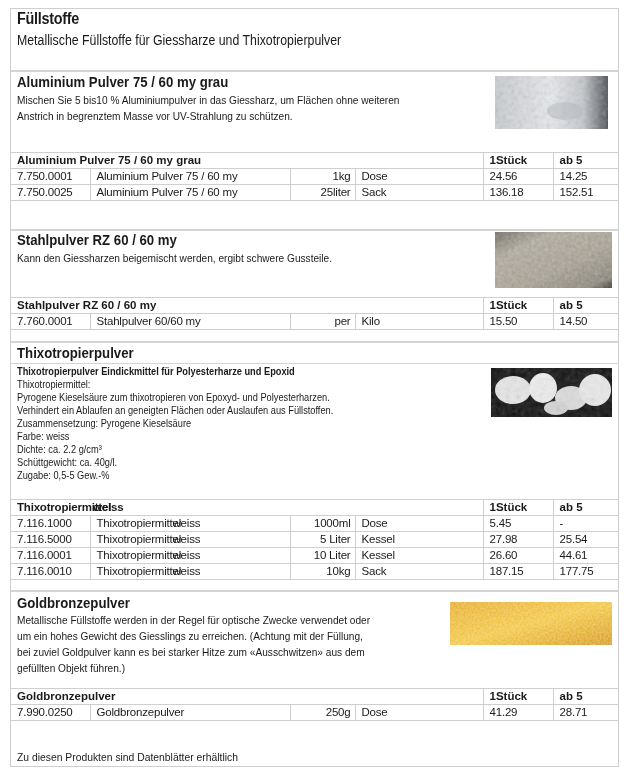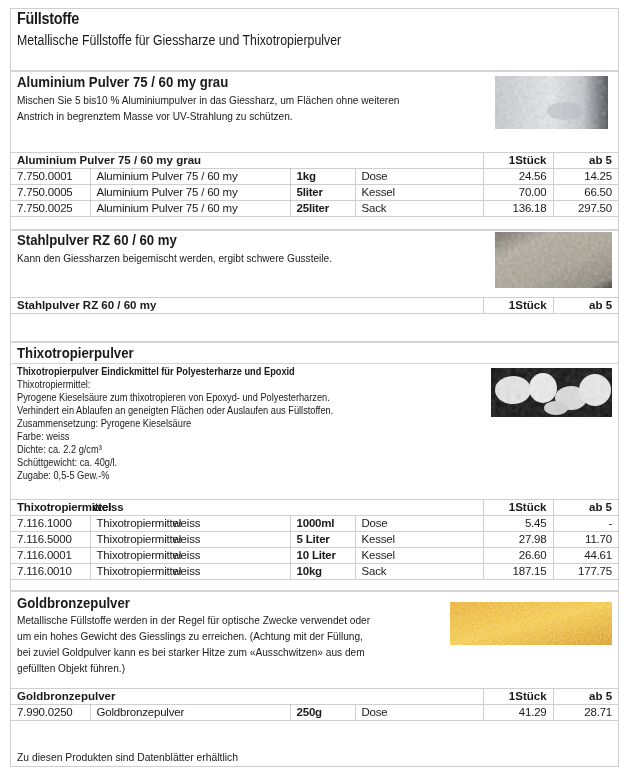--- a/index.html
+++ b/index.html
@@ -12,22 +12,22 @@
   .page-title { left: 17px; top: 10px; font-size: 16px; font-weight: bold; letter-spacing: -0.3px; transform: scaleX(0.9); transform-origin: left; }
   .page-sub { left: 17px; top: 32px; font-size: 14px; transform: scaleX(0.88); transform-origin: left; white-space: nowrap; }
   .sec-title { left: 17px; font-size: 15px; font-weight: bold; transform: scaleX(0.88); transform-origin: left; white-space: nowrap; }
   .sec-desc { left: 17px; font-size: 11.5px; line-height: 16px; transform: scaleX(0.88); transform-origin: left; white-space: nowrap; }
   .thixo-desc { left: 17px; font-size: 10.5px; line-height: 13px; transform: scaleX(0.88); transform-origin: left; white-space: nowrap; }
   .thixo-desc .bold { font-weight: bold; }
   .img { position: absolute; }
   table.prod { position: absolute; left: 11px; width: 607px; border-collapse: collapse; table-layout: fixed; font-size: 11.5px; }
   table.prod td, table.prod th { height: 15px; padding: 0 6px; border-bottom: 1px solid #cfcfcf; white-space: nowrap; overflow: hidden; line-height: 15px; }
   table.prod th { font-weight: bold; text-align: left; border-top: 1px solid #cfcfcf; }
-  table.prod th.c, table.prod td.c { text-align: right; }
-  table.prod td.r { padding-right: 4px; font-weight: bold; }
+  table.prod th.c, table.prod td.c { text-align: left; }
+  table.prod td.r { text-align: right; padding-right: 4px; }
   table.prod td + td, table.prod th.bl { border-left: 1px solid #cfcfcf; }
   table.prod td, table.prod th span { letter-spacing: -0.2px; }
   .note { position: absolute; left: 17px; top: 751px; font-size: 11.5px; transform: scaleX(0.9); transform-origin: left; white-space: nowrap; }
   .tw { display: inline-block; width: 76px; }
 </style>
 </head>
 <body>
 
 <div class="frame"></div>
 
@@ -79,34 +79,26 @@
   </tr>
   <tr>
     <td>7.750.0001</td>
     <td>Aluminium Pulver 75 / 60 my</td>
     <td class="r">1kg</td>
     <td>Dose</td>
     <td class="c">24.56</td>
     <td class="c">14.25</td>
   </tr>
   <tr>
-    <td>7.750.0005</td>
-    <td>Aluminium Pulver 75 / 60 my</td>
-    <td class="r">5liter</td>
-    <td>Kessel</td>
-    <td class="c">70.00</td>
-    <td class="c">66.50</td>
-  </tr>
-  <tr>
     <td>7.750.0025</td>
     <td>Aluminium Pulver 75 / 60 my</td>
     <td class="r">25liter</td>
     <td>Sack</td>
     <td class="c">136.18</td>
-    <td class="c">297.50</td>
+    <td class="c">152.51</td>
   </tr>
 </tbody>
   </table>
 
 <div class="hline" style="top:229px"></div>
 
 <div class="abs sec-title" style="top:231px">Stahlpulver RZ 60 / 60 my</div>
 <div class="abs sec-desc" style="top:250px">
   <div>Kann den Giessharzen beigemischt werden, ergibt schwere Gussteile.</div>
 </div>
@@ -139,20 +131,28 @@
       <col style="width:128px">
       <col style="width:70px">
       <col style="width:65px">
     </colgroup>
   <tbody>
       <tr>
     <th colspan="4">Stahlpulver RZ 60 / 60 my</th>
     <th class="c bl">1Stück</th>
     <th class="c bl">ab 5</th>
   </tr>
+  <tr>
+    <td>7.760.0001</td>
+    <td>Stahlpulver 60/60 my</td>
+    <td class="r">per</td>
+    <td>Kilo</td>
+    <td class="c">15.50</td>
+    <td class="c">14.50</td>
+  </tr>
 </tbody>
   </table>
 
 <div class="hline" style="top:341px"></div>
 
 <div class="abs sec-title" style="top:344px">Thixotropierpulver</div>
 <div class="hline" style="top:363px;border-top-width:1px"></div>
 <div class="abs thixo-desc" style="top:365px">
   <div class="bold">Thixotropierpulver Eindickmittel für Polyesterharze und Epoxid</div>
   <div>Thixotropiermittel:</div>
@@ -205,21 +205,21 @@
     <td>Dose</td>
     <td class="c">5.45</td>
     <td class="c">-</td>
   </tr>
   <tr>
     <td>7.116.5000</td>
     <td><span class="tw">Thixotropiermittel</span><span>weiss</span></td>
     <td class="r">5 Liter</td>
     <td>Kessel</td>
     <td class="c">27.98</td>
-    <td class="c">11.70</td>
+    <td class="c">25.54</td>
   </tr>
   <tr>
     <td>7.116.0001</td>
     <td><span class="tw">Thixotropiermittel</span><span>weiss</span></td>
     <td class="r">10 Liter</td>
     <td>Kessel</td>
     <td class="c">26.60</td>
     <td class="c">44.61</td>
   </tr>
   <tr>

